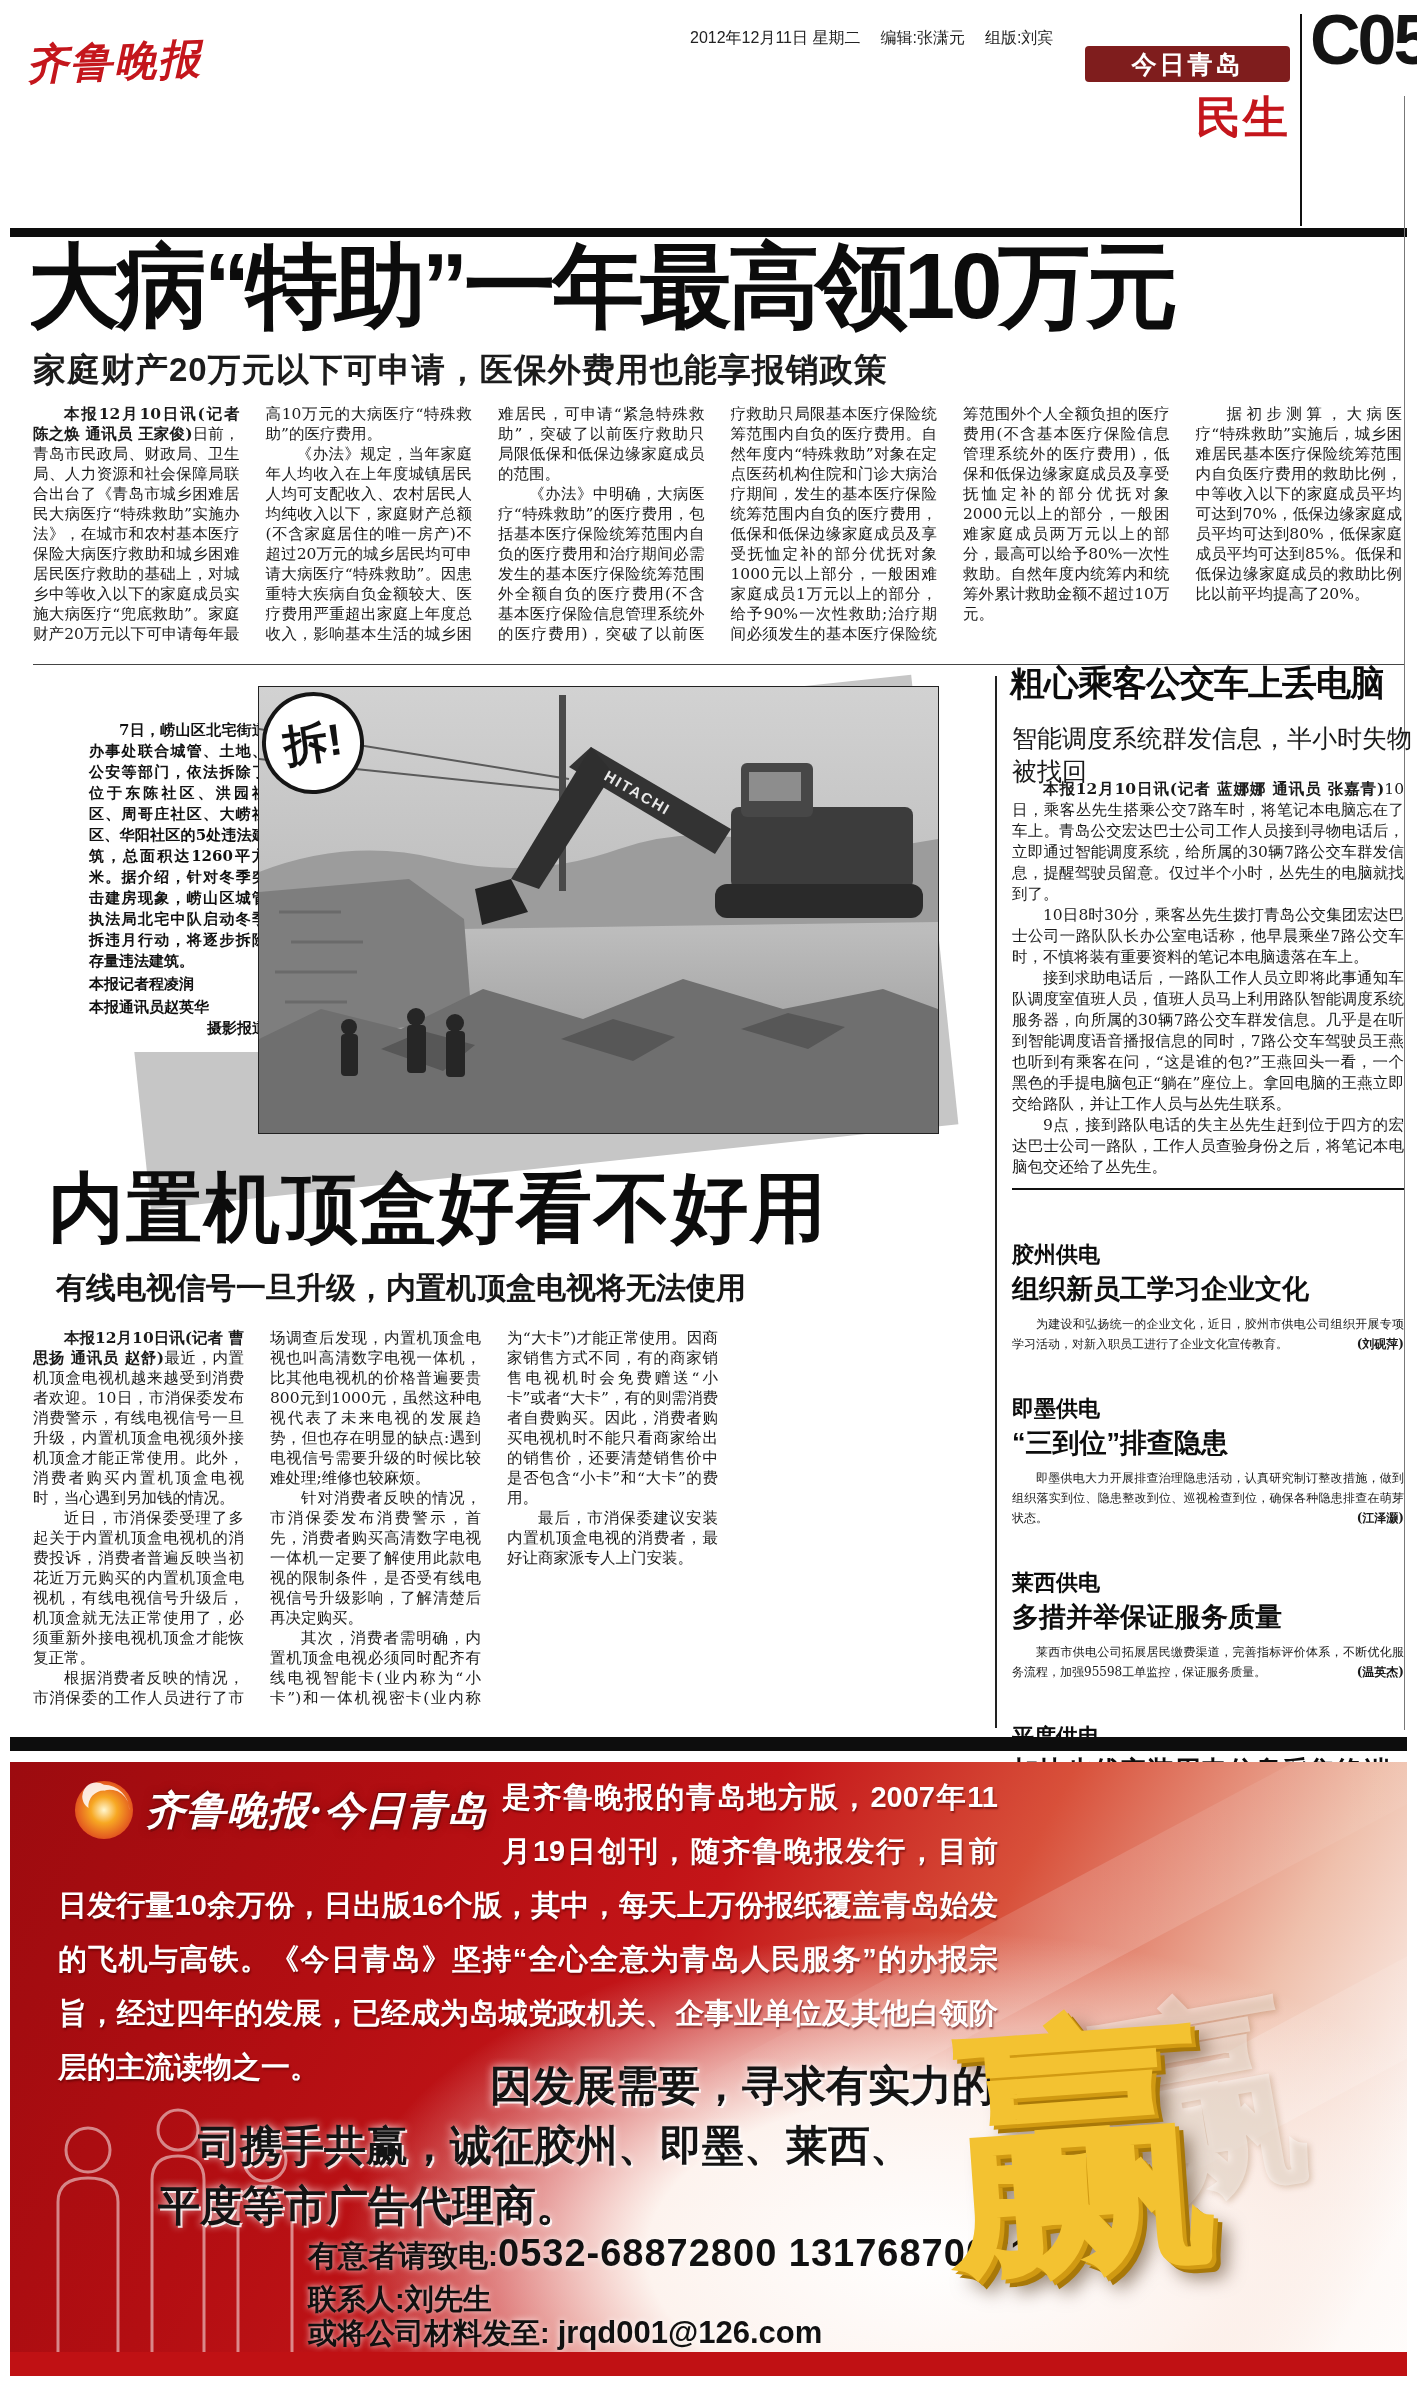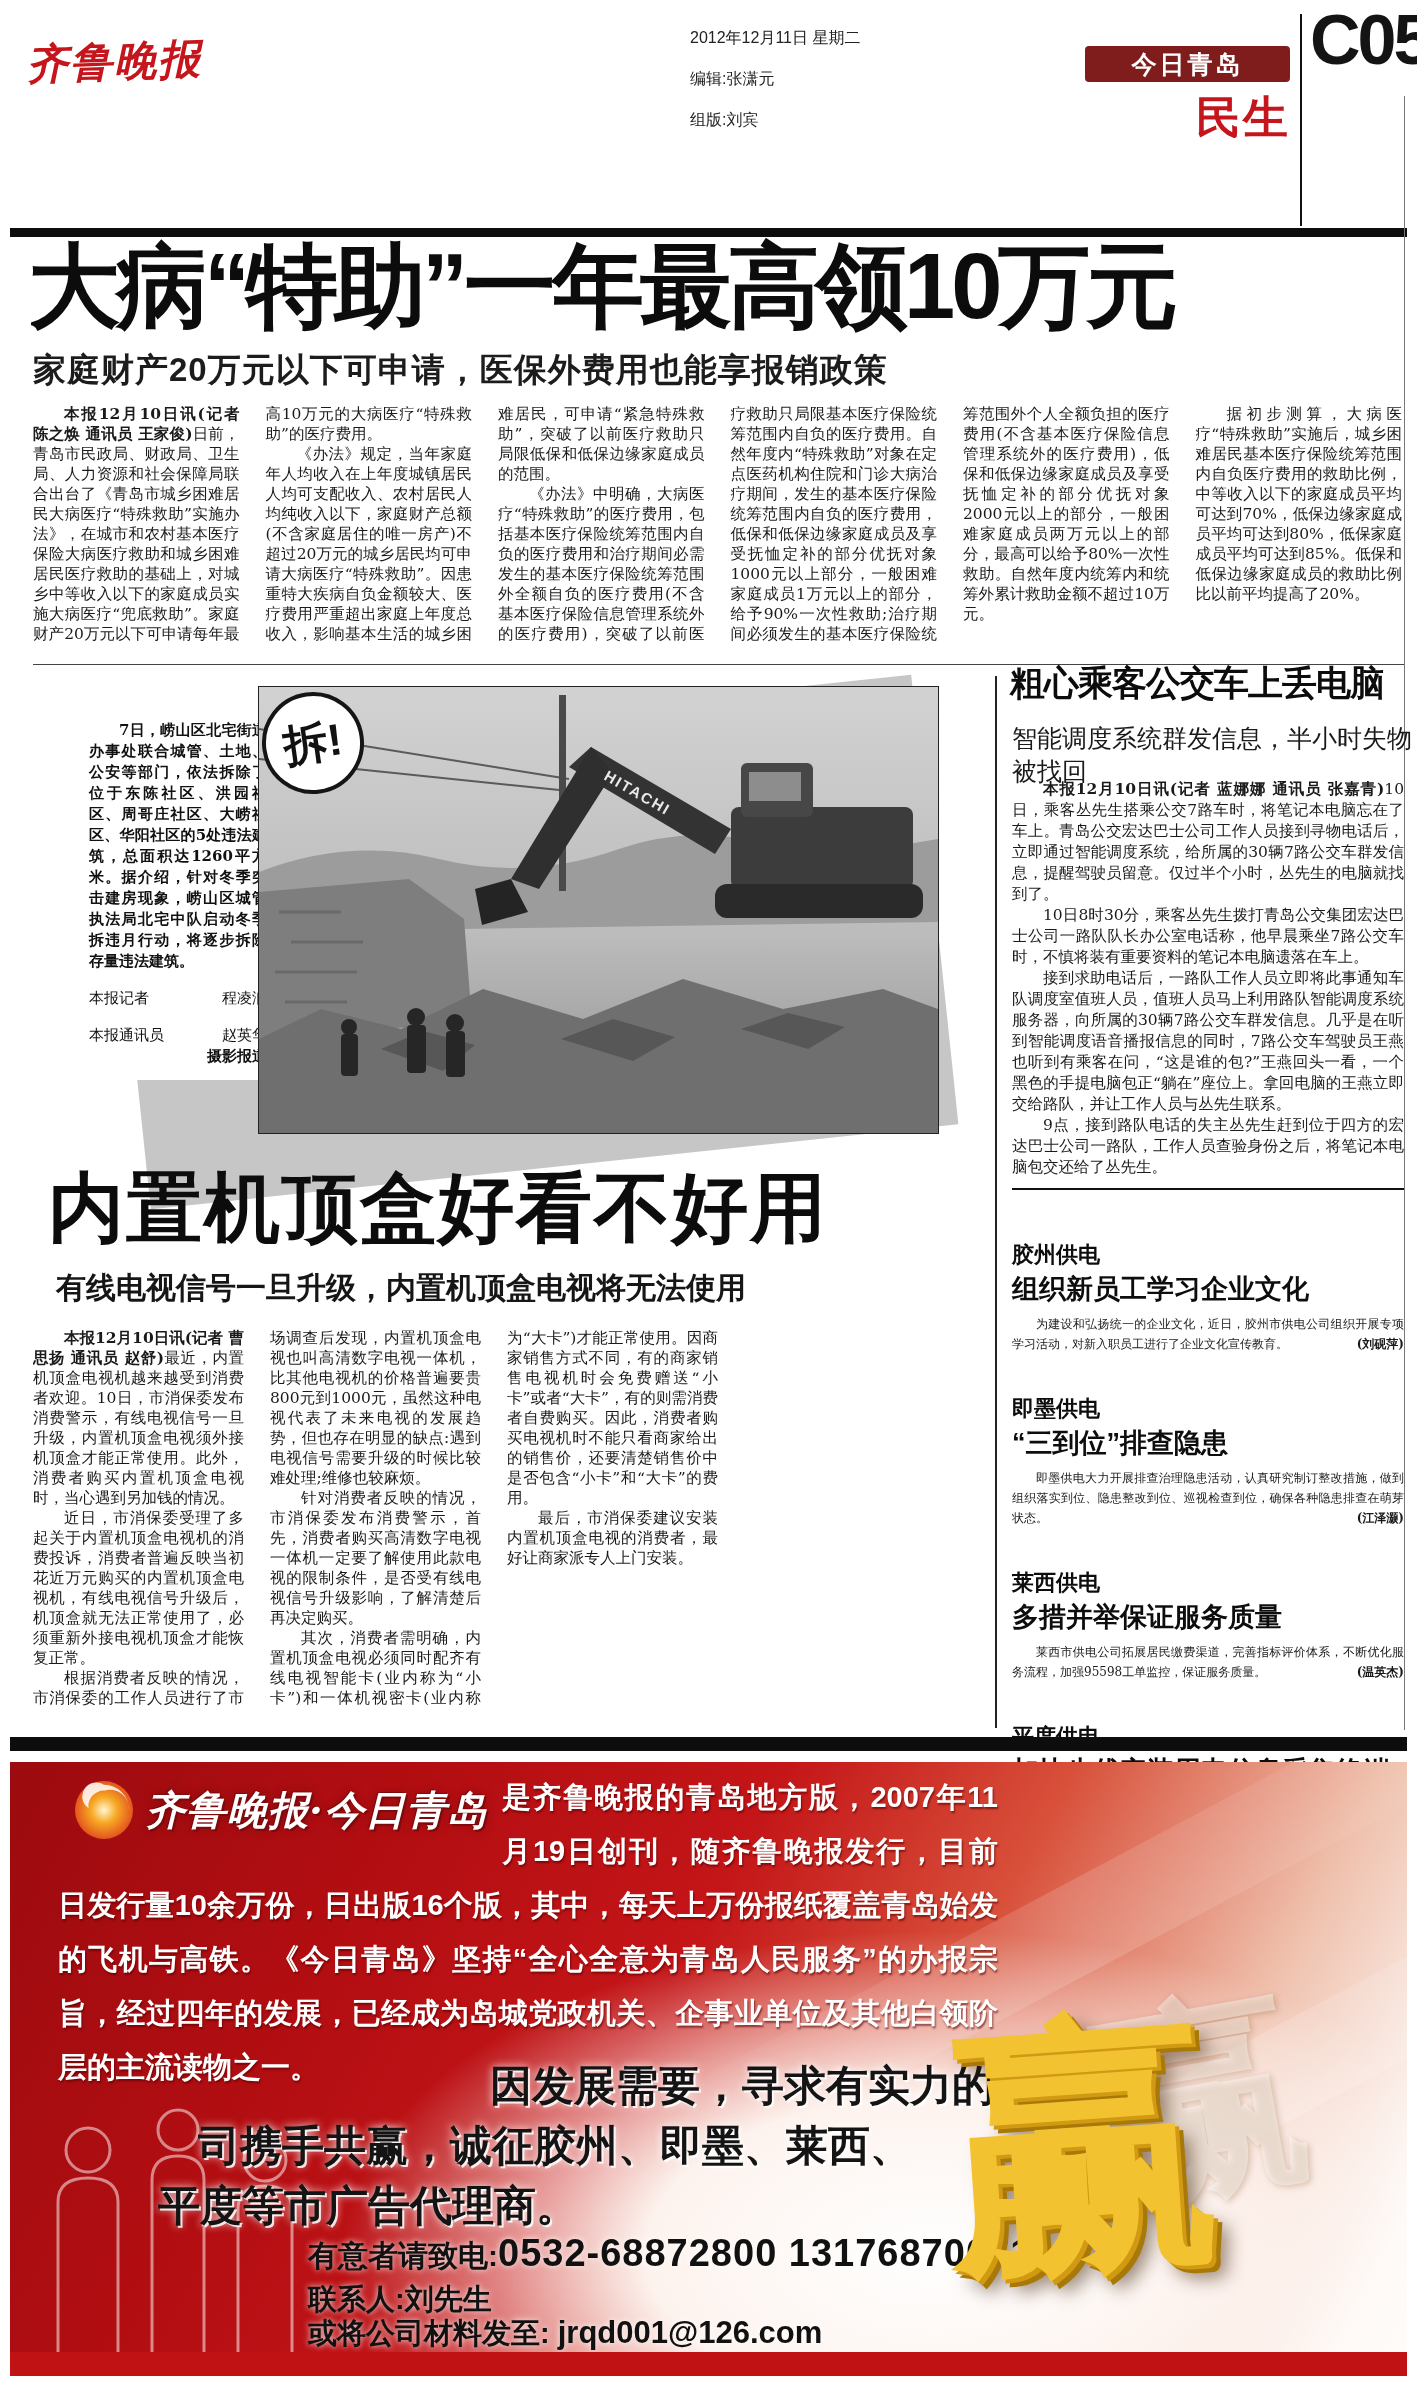--- a/index.html
+++ b/index.html
@@ -3,21 +3,21 @@
 <meta charset="utf-8">
 <style>
   html,body{margin:0;padding:0;background:#fff;}
   .page{position:relative;width:1417px;height:2402px;background:#fff;overflow:hidden;
         font-family:"DejaVu Serif",serif;color:#1a1a1a;}
   .abs{position:absolute;}
   
   .masthead{left:26px;top:34px;font-family:"DejaVu Serif",serif;font-style:italic;font-weight:900;
             font-size:42px;color:#c4161c;transform:rotate(-2deg);letter-spacing:2px;}
   .dateline{left:690px;top:28px;width:600px;display:flex;justify-content:flex-start;gap:20px;
-            font-family:"Liberation Sans",sans-serif;font-size:16px;color:#222;flex-direction:column;}
+            font-family:"Liberation Sans",sans-serif;font-size:16px;color:#222;}
   .section-tab{left:1085px;top:46px;width:205px;height:36px;background:#7f1d1d;border-radius:4px;
                display:flex;align-items:center;justify-content:center;color:#fff;
                font-family:"Liberation Sans",sans-serif;font-weight:bold;font-size:25px;letter-spacing:3px;}
   .section-name{left:1150px;top:88px;width:140px;text-align:right;color:#c4161c;
                 font-family:"Liberation Sans",sans-serif;font-weight:900;font-size:45px;letter-spacing:2px;}
   .hdr-divider{left:1300px;top:14px;width:2px;height:212px;background:#111;}
   .page-number{left:1310px;top:0px;font-family:"Liberation Sans",sans-serif;font-weight:900;
                font-size:70px;letter-spacing:-3px;color:#141414;}
   .rule-thick{left:10px;top:228px;width:1397px;height:9px;background:#0d0d0d;}
   .rule-right{left:1404px;top:96px;width:1px;height:1634px;background:#777;}
@@ -28,21 +28,21 @@
                 font-size:33px;letter-spacing:1px;color:#1c1c1c;}
   .lead-body{left:33px;top:404px;width:1369px;height:258px;columns:6;column-gap:26px;
              column-fill:auto;overflow:hidden;font-size:15.5px;line-height:20px;text-align:justify;}
   .lead-body p,.bus-body p,.tv-body p{margin:0;text-indent:2em;}
   .rule-thin1{left:33px;top:664px;width:1371px;height:1px;background:#444;}
   
   .gray-band{left:125px;top:716px;width:812px;height:452px;background:#c6c6c6;transform:rotate(-6deg);}
   .photo-caption{left:77px;top:707px;width:178px;background:#fff;padding:13px 12px;
                  font-size:15px;line-height:21px;font-weight:bold;text-align:justify;color:#111;}
   .photo-caption .cap{text-indent:2em;}
-  .credit-line{margin-top:16px;display:flex;justify-content:space-between;font-weight:normal;}
+  .credit-line{margin-top:2px;display:flex;justify-content:flex-start;font-weight:bold;}
   .credit-right{text-align:right;font-weight:bold;}
   .photo-frame{left:258px;top:686px;width:679px;height:446px;border:1px solid #222;background:#bdbdbd;}
   .demolish-badge{left:262px;top:692px;width:94px;height:94px;background:#fff;border:4px solid #151515;
                   border-radius:50%;display:flex;align-items:center;justify-content:center;
                   transform:rotate(-8deg);font-family:"Liberation Sans",sans-serif;
                   font-weight:900;font-size:44px;color:#111;z-index:5;}
   
   .mid-divider{left:995px;top:676px;width:2px;height:1052px;background:#222;}
   .bus-headline{left:1010px;top:660px;width:396px;font-family:Liberation Mono, monospace;
                 font-weight:900;font-size:35px;letter-spacing:-1px;color:#0c0c0c;white-space:nowrap;}

